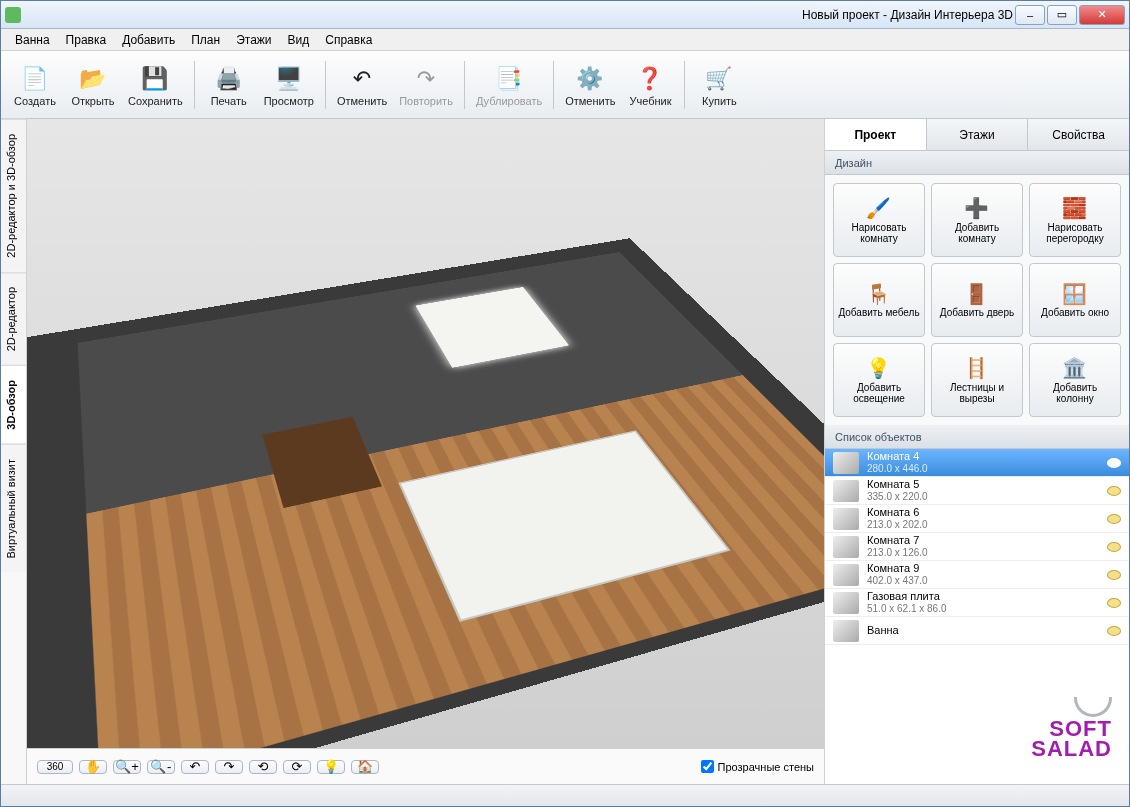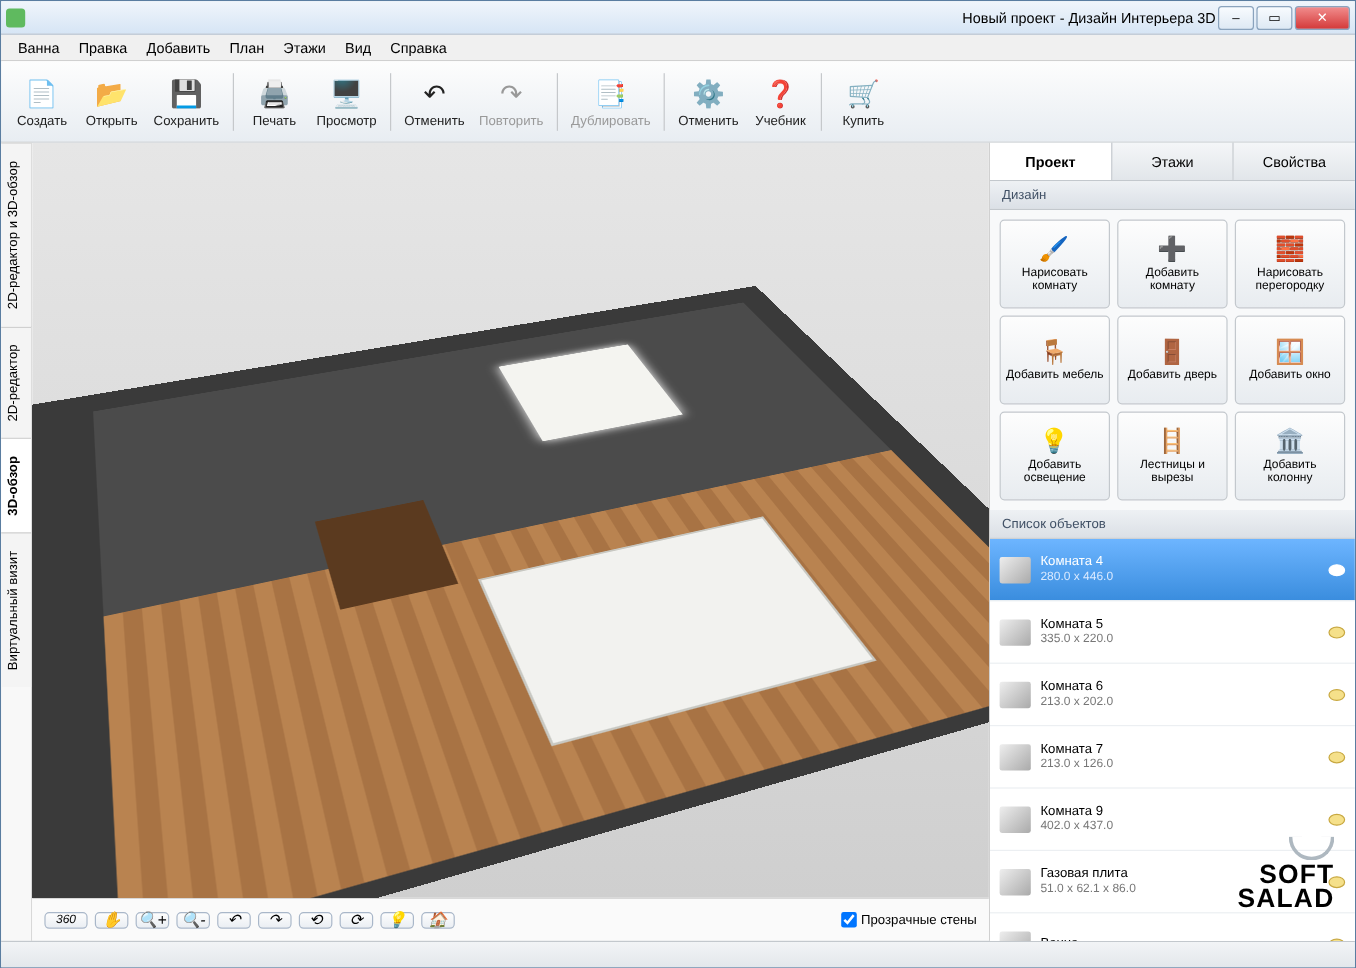--- a/index.html
+++ b/index.html
@@ -32,51 +32,51 @@
 .viewport { flex: 1; display: flex; flex-direction: column; background: #fff; border-right: 1px solid #d0d0d0; min-width: 0; }
 .view3d { flex: 1; background: linear-gradient(#e6e6e6, #cfcfcf); position: relative; overflow: hidden; }
 .room-3d { position: absolute; inset: 10px; background: #3a3a3a; transform: perspective(900px) rotateX(50deg) rotateZ(-18deg); transform-origin: center; }
 .floor { position: absolute; left: 8%; top: 52%; width: 88%; height: 46%; background: repeating-linear-gradient(90deg, #b98350, #b98350 14px, #a87344 14px, #a87344 28px); }
 .wall1 { position: absolute; left: 8%; top: 5%; width: 88%; height: 48%; background: #4b4b4b; border-bottom: 6px solid #222; }
 .window-light { position: absolute; top: 12%; left: 58%; width: 18%; height: 22%; background: #f4f4f0; box-shadow: 0 0 12px #fff; }
 .bed { position: absolute; left: 44%; top: 60%; width: 32%; height: 28%; background: #f2f2ef; border: 2px solid #c8c8c2; }
 .dresser { position: absolute; left: 30%; top: 42%; width: 12%; height: 18%; background: #5b3a1f; }
 
 .view-toolbar { height: 36px; background: #fafafa; border-top: 1px solid #d0d0d0; display: flex; align-items: center; padding: 0 10px; gap: 6px; }
-.vt-btn { width: 28px; height: 14px; border: 1px solid #a9b7c9; border-radius: 4px; background: linear-gradient(#fdfdfd,#eaeef3); display: flex; align-items: center; justify-content: center; font-size: 13px; font-style: italic; }
+.vt-btn { width: 28px; height: 14px; border: 1px solid #a9b7c9; border-radius: 4px; background: linear-gradient(#fdfdfd,#eaeef3); display: flex; align-items: center; justify-content: center; font-size: 13px; }
 .vt-btn.wide { width: 36px; font-size: 10px; }
 .vt-spacer { flex: 1; }
 .vt-check { display: flex; align-items: center; gap: 4px; font-size: 11px; }
 
 .right-panel { width: 304px; background: #f8f9fa; display: flex; flex-direction: column; }
 .rtabs { height: 32px; display: flex; border-bottom: 1px solid #c3c8cd; }
 .rtab { flex: 1; display: flex; align-items: center; justify-content: center; font-size: 12px; background: linear-gradient(#f4f6f8,#e2e6ea); border-left: 1px solid #c3c8cd; }
 .rtab:first-child { border-left: none; }
 .rtab.active { background: #fff; font-weight: bold; }
 
 .section-h { height: 24px; background: linear-gradient(#eef1f4,#dbe0e6); border-bottom: 1px solid #c3c8cd; padding: 0 10px; font-size: 11px; font-weight: normal; color: #415166; display: flex; align-items: center; }
 
 .design-grid { padding: 8px; display: grid; grid-template-columns: repeat(3, 1fr); gap: 6px; }
 .dbtn { height: 74px; border: 1px solid #c3c8cd; border-radius: 4px; background: linear-gradient(#fdfdfd,#e8ecf0); display: flex; flex-direction: column; align-items: center; justify-content: center; font-size: 10px; text-align: center; padding: 2px 3px; line-height: 1.15; }
 .dbtn .di { font-size: 20px; height: 26px; display: flex; align-items: center; }
 
 .object-list { flex: 1; overflow-y: auto; background: #fff; }
-.obj-item { height: 52px; display: flex; align-items: center; padding: 0 8px; border-bottom: 1px solid #eceff2; gap: 8px; font-size: 11px; position: relative; }
+.obj-item { height: 28px; display: flex; align-items: center; padding: 0 8px; border-bottom: 1px solid #eceff2; gap: 8px; font-size: 11px; position: relative; }
 .obj-item.selected { background: linear-gradient(#6db5ff,#3a8dde); color: #fff; }
 .obj-icon { width: 26px; height: 22px; background: #888; border-radius: 2px; flex-shrink: 0; position: relative; }
 .obj-icon.box { background: linear-gradient(135deg,#eee,#aaa); }
 .obj-info { flex: 1; line-height: 1.2; }
 .obj-info .dim { font-size: 10px; color: #777; }
 .obj-item.selected .dim { color: #dbeaff; }
 .eye { width: 14px; height: 10px; border: 1px solid #c8a840; border-radius: 50%; background: #f5e08a; }
 .obj-item.selected .eye { border-color: #fff; background: #fff; }
 
 .statusbar { height: 22px; background: linear-gradient(#f2f4f6,#e3e7eb); border-top: 1px solid #c3c8cd; }
 
-.watermark { position: absolute; right: 18px; bottom: 48px; font-size: 22px; font-weight: bold; color: #000000; letter-spacing: 1px; pointer-events: none; display:flex; flex-direction:column; align-items:flex-end; line-height:0.9; }
+.watermark { position: absolute; right: 18px; bottom: 48px; font-size: 22px; font-weight: bold; color: #a21caf; letter-spacing: 1px; pointer-events: none; display:flex; flex-direction:column; align-items:flex-end; line-height:0.9; }
 .watermark .bowl { width: 38px; height: 20px; border: 3px solid #aeb8c0; border-top: none; border-radius: 0 0 20px 20px; margin-bottom: 2px; }
 
 ::-webkit-scrollbar { width: 16px; }
 ::-webkit-scrollbar-track { background: #f0f0f0; }
 ::-webkit-scrollbar-thumb { background: #c5cbd1; border: 1px solid #a9b7c9; border-radius: 2px; }
 </style>
 </head>
 <body>
 
 <div class="window">

